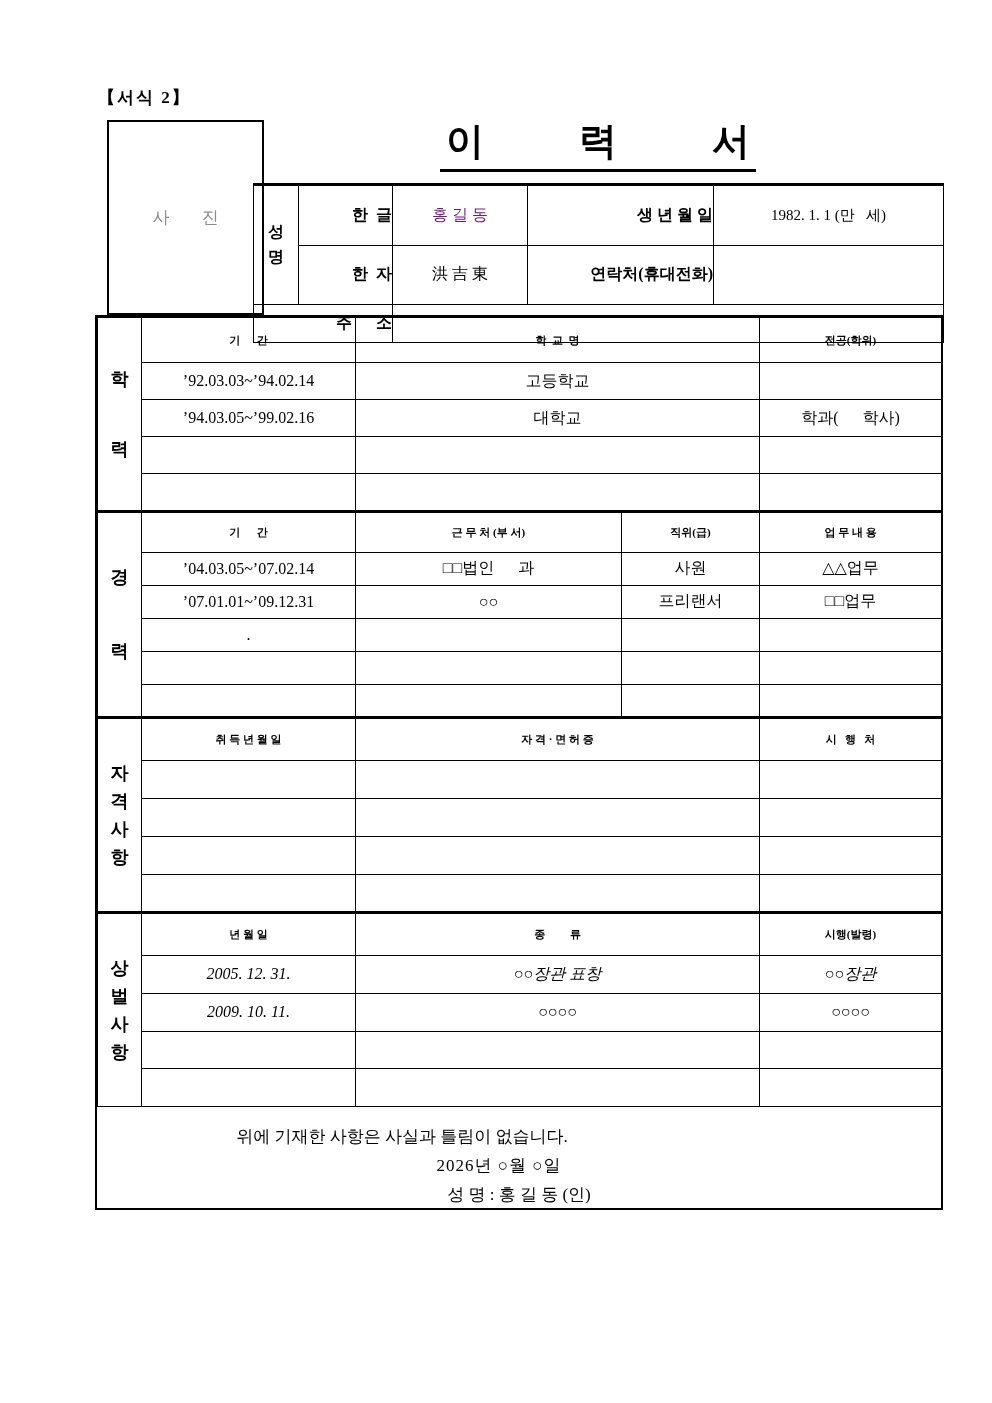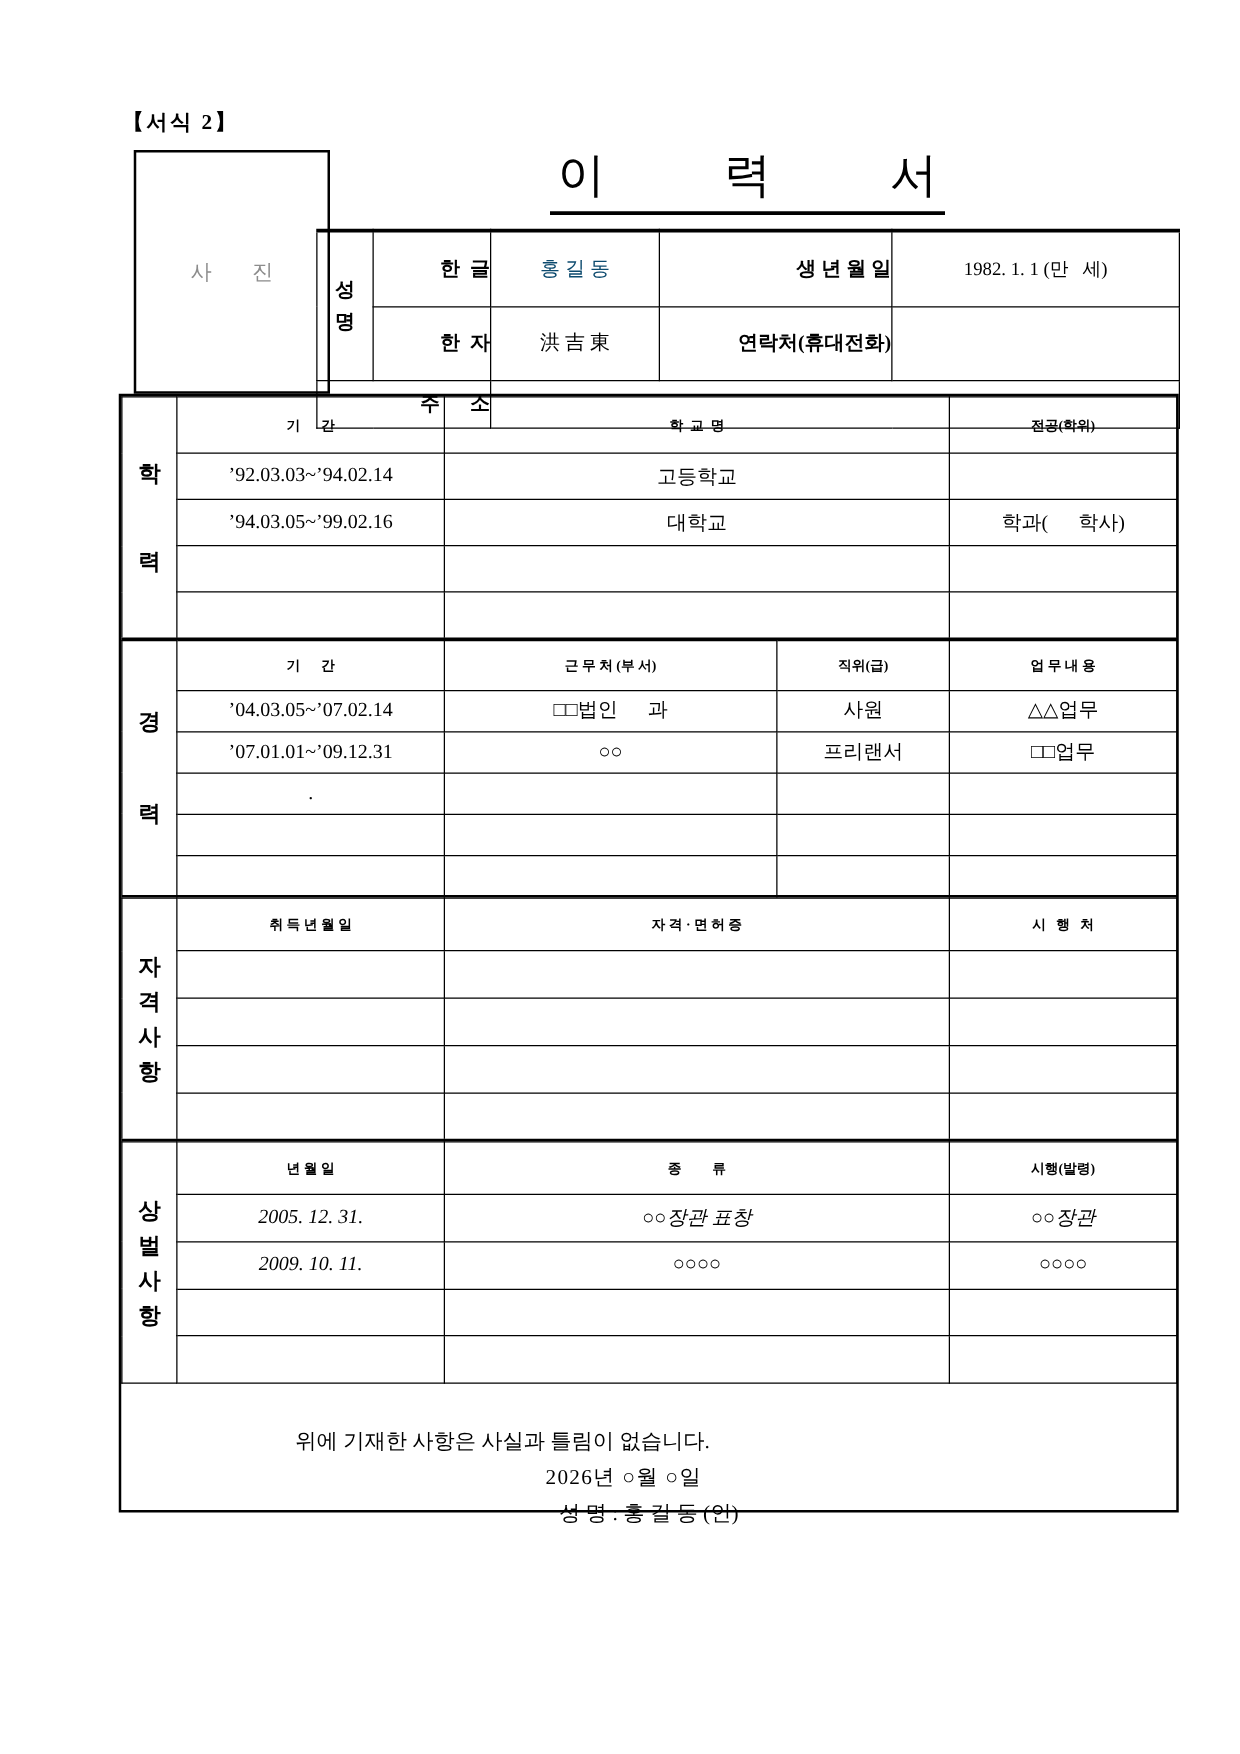--- a/index.html
+++ b/index.html
@@ -10,28 +10,28 @@
   }
   .page{position:absolute;left:0;top:0;width:992px;height:1403px;background:#fff;}
 
   .form-tag{position:absolute;left:98px;top:86px;font-size:17px;font-weight:bold;letter-spacing:2px;}
 
   .photo-box{position:absolute;left:107px;top:120px;width:153px;height:191px;border:2px solid #000;
     display:flex;align-items:center;justify-content:center;}
   .photo-label{color:#8c8c8c;font-size:17px;letter-spacing:14px;padding-left:14px;}
 
   .title-wrap{position:absolute;left:253px;top:118px;width:690px;text-align:center;}
-  .title-text{display:inline-block;font-size:38px;font-weight:normal;white-space:pre;
+  .title-text{display:inline-block;font-size:38px;font-weight:bold;white-space:pre;
     border-bottom:3px solid #000;padding:0 6px 3px 6px;line-height:1.25;}
 
   table{border-collapse:collapse;table-layout:fixed;}
   td{border:1px solid #000;text-align:center;vertical-align:middle;font-size:16px;
      white-space:pre;overflow:hidden;padding:0;}
   .bold{font-weight:bold;text-align:right;}
-  .gray{color:#0c4a6e;}
+  .gray{color:#701a75;}
   .small{font-size:15px;}
 
   .name-table{position:absolute;left:253px;top:183px;width:690px;border-top:3px solid #000;}
   .name-table tr.r1{height:44px;}
   .name-table tr.r2{height:43px;}
   .name-table tr.r3{height:38px;}
 
   .main-wrap{position:absolute;left:95px;top:315px;width:844px;border:2px solid #000;}
   .section{width:844px;border-bottom:2px solid #000;}
   .section:last-of-type{border-bottom:1px solid #000;}
@@ -46,21 +46,21 @@
   .education tr.row{height:37px;}
   .career tr.hdr{height:40px;}
   .career tr.row{height:33px;}
   .quals tr.hdr{height:38px;}
   .quals tr.row{height:34px;}
   .awards tr.hdr{height:38px;}
   .awards tr.row{height:34px;font-style:italic;}
 
   .declaration{height:101px;padding-top:15px;box-sizing:border-box;font-size:17px;}
   .decl-line{text-align:center;line-height:29px;}
-  .decl-1{padding-right:234px;margin-top:16px;}
+  .decl-1{padding-right:234px;}
   .decl-2{padding-right:40px;letter-spacing:1px;}
   .decl-3{}
 
   .warning{position:absolute;left:0;top:1176px;width:992px;text-align:center;
     font-weight:bold;font-size:20px;white-space:pre;}
 </style>
 </head>
 <body>
 
 <div class="page">

